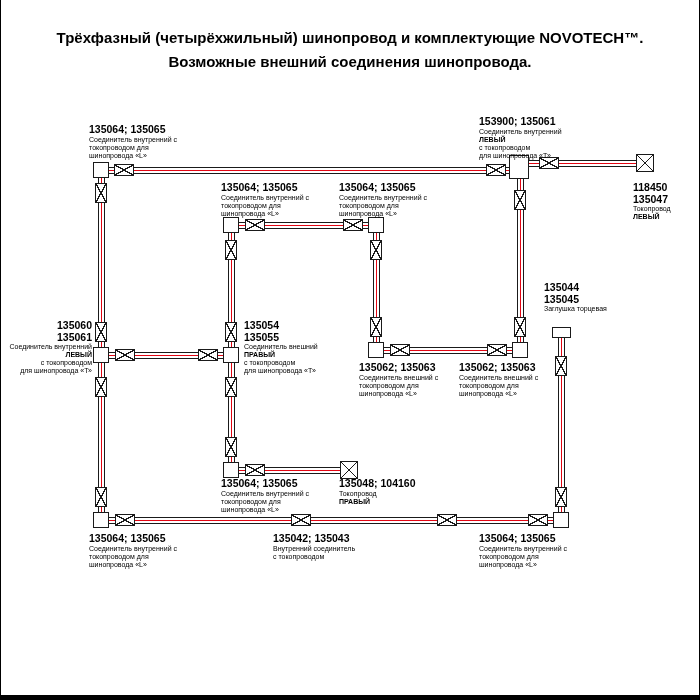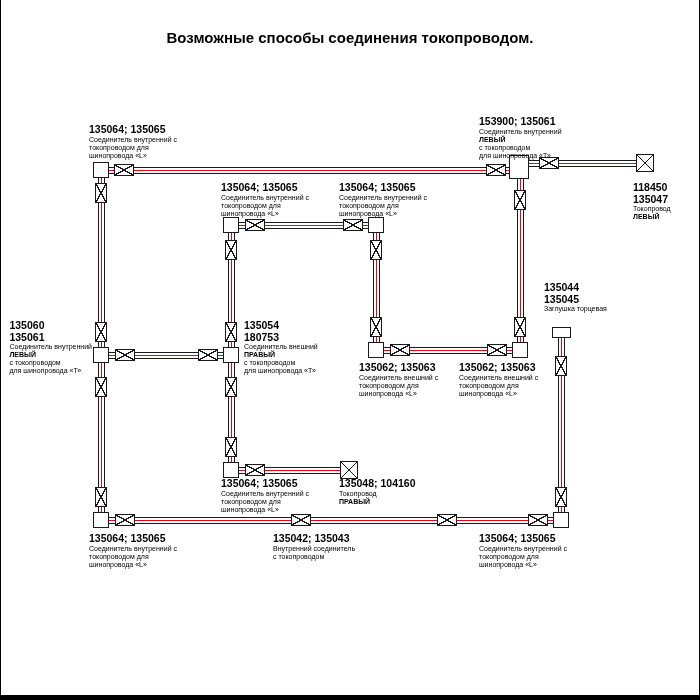--- a/index.html
+++ b/index.html
@@ -19,27 +19,28 @@
   .cbox { position:absolute; background:#fff; border:1px solid #1a1a1a; z-index:2; }
   .xbox { position:absolute; border:1px solid #1a1a1a; z-index:3; background-color:#fff;
     background-image:
       linear-gradient(to bottom right, transparent calc(50% - 0.6px), #1a1a1a calc(50% - 0.6px), #1a1a1a calc(50% + 0.6px), transparent calc(50% + 0.6px)),
       linear-gradient(to bottom left,  transparent calc(50% - 0.6px), #1a1a1a calc(50% - 0.6px), #1a1a1a calc(50% + 0.6px), transparent calc(50% + 0.6px)); }
   .cap { position:absolute; background:#fff; border:1px solid #1a1a1a; z-index:3; }
   .plabel { position:absolute; z-index:5; }
   .pl-title { display:block; font-weight:bold; font-size:10.5px; line-height:11.5px; white-space:pre-line; }
   .pl-desc { display:block; font-size:7px; line-height:8px; white-space:pre-line; }
   .pl-bold { font-weight:bold; }
-  .align-r { text-align:left; }
+  .align-r { text-align:right; }
 </style>
 </head>
 <body>
 
 <div class="heading">
-  <div>Возможные способы соединения токопроводом.</div>
+  <div>Трёхфазный (четырёхжильный) шинопровод и комплектующие NOVOTECH™.</div>
+  <div>Возможные внешний соединения шинопровода.</div>
 </div>
 
 <div>
 
   <div class="track-h" style="left:97px;top:167px;width:427px"></div>
   <div class="track-h" style="left:516px;top:160px;width:129px"></div>
   <div class="track-v" style="left:516px;top:160px;height:194px"></div>
   <div class="track-h" style="left:372px;top:347px;width:151px"></div>
   <div class="track-v" style="left:372px;top:222px;height:132px"></div>
   <div class="track-h" style="left:227px;top:222px;width:152px"></div>
@@ -141,21 +142,21 @@
     <span class="pl-title">135060
 135061</span>
     <span class="pl-desc">Соединитель внутренний</span>
     <span class="pl-desc pl-bold">ЛЕВЫЙ</span>
     <span class="pl-desc">с токопроводом
 для шинопровода «Т»</span>
   </div>
 
   <div class="plabel" style="left:243px;top:320px">
     <span class="pl-title">135054
-180753</span>
+135055</span>
     <span class="pl-desc">Соединитель внешний</span>
     <span class="pl-desc pl-bold">ПРАВЫЙ</span>
     <span class="pl-desc">с токопроводом
 для шинопровода «Т»</span>
   </div>
 
   <div class="plabel" style="left:358px;top:362px">
     <span class="pl-title">135062; 135063</span>
     <span class="pl-desc">Соединитель внешний с
 токопроводом для

